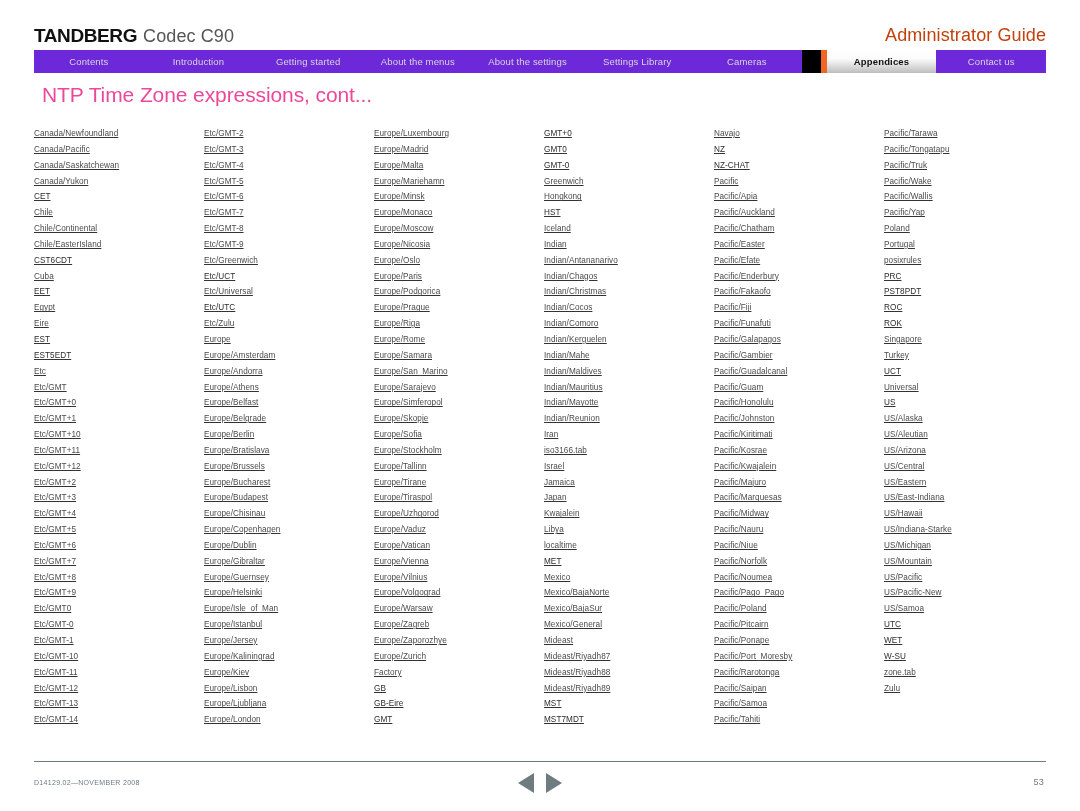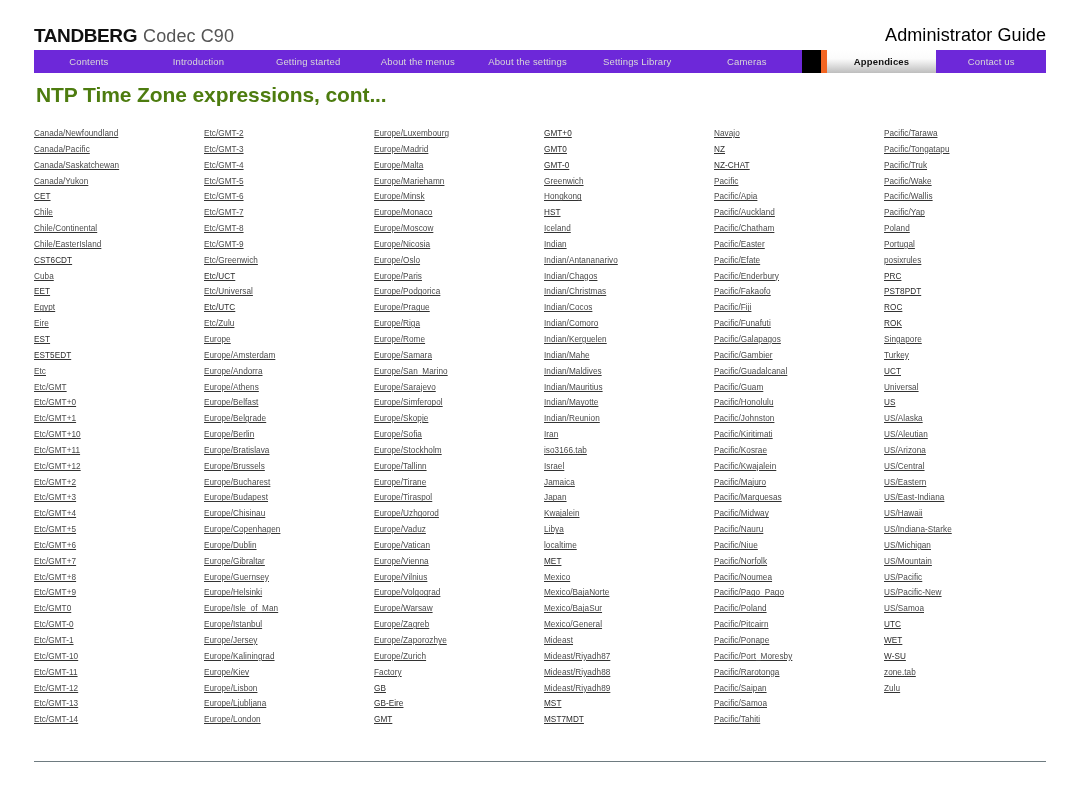--- a/index.html
+++ b/index.html
@@ -52,21 +52,21 @@
     font-weight: normal;
     color: #555555;
     margin-left: 6px;
     letter-spacing: 0.1px;
   }
   .guide-title {
     position: absolute;
     right: 34px;
     top: 25px;
     font-size: 18px;
-    color: #000000;
+    color: #c2410c;
     letter-spacing: 0.1px;
     white-space: nowrap;
   }
 
   
   .navbar {
     position: absolute;
     left: 34px;
     top: 50px;
     width: 1012px;
@@ -101,25 +101,25 @@
     left: -6px;
     top: 0;
     bottom: 0;
     width: 6px;
     background: #f26522;
   }
 
   
   .page-title {
     position: absolute;
-    left: 36px;
+    left: 42px;
     top: 83px;
     font-size: 21px;
-    font-weight: bold;
-    color: #4d7c0f;
+    font-weight: normal;
+    color: #ec4899;
     letter-spacing: -0.1px;
   }
 
   
   .columns {
     position: absolute;
     left: 34px;
     top: 126px;
     width: 1012px;
     display: flex;
@@ -478,14 +478,22 @@
         <div class="tz">US/Samoa</div>
         <div class="tz em">UTC</div>
         <div class="tz em">WET</div>
         <div class="tz em">W-SU</div>
         <div class="tz">zone.tab</div>
         <div class="tz">Zulu</div>
       </div>
     </div>
 
   <div class="footer-rule"></div>
+  <div class="footer">
+    <div class="footer-left">D14129.02—NOVEMBER 2008</div>
+    <div class="footer-nav">
+      <div class="arrow arrow-prev"></div>
+      <div class="arrow arrow-next"></div>
+    </div>
+    <div class="footer-right">53</div>
+  </div>
 
 </div>
 
 </body></html>

